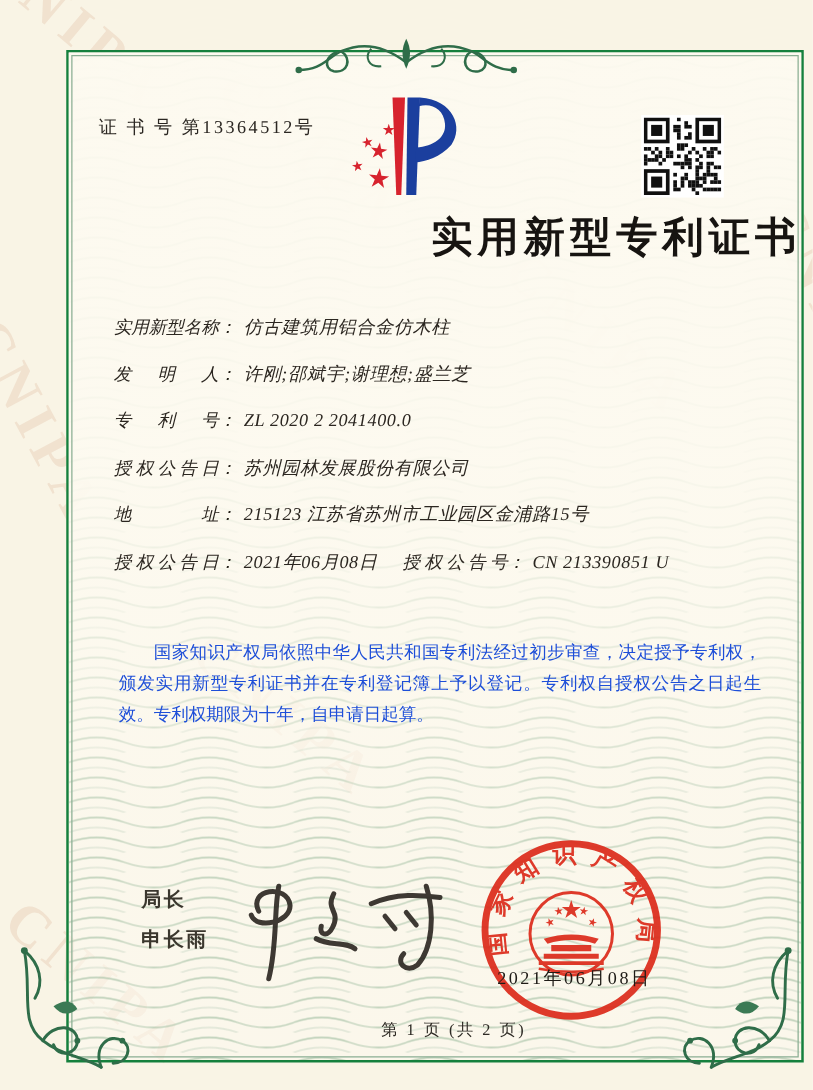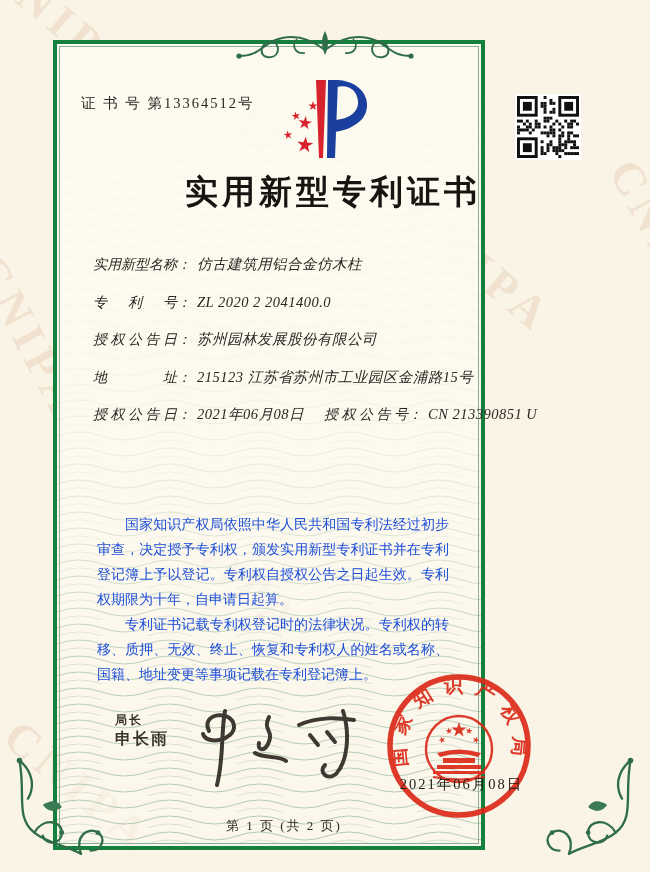--- a/index.html
+++ b/index.html
@@ -11,23 +11,23 @@
   }
   
   .wm-layer{position:absolute;inset:0;z-index:1;pointer-events:none;}
   .wm{
     position:absolute;font-family:"Liberation Serif",serif;font-weight:bold;
     font-size:46px;letter-spacing:7px;color:rgba(201,139,99,0.17);
     white-space:nowrap;
   }
   
   .panel{
-    position:absolute;left:53px;top:40px;width:432px;height:810px;z-index:2;
+    position:absolute;left:53px;top:40px;width:590px;height:810px;z-index:2;
     background:rgba(253,250,241,0.55);
-    border:4px solid #15803d;box-sizing:border-box;
+    border:2px solid #15803d;box-sizing:border-box;
   }
   .panel-inner-line{
     position:absolute;inset:2px;border:1px solid #8aae93;pointer-events:none;z-index:3;
   }
   .waves{position:absolute;inset:0;width:100%;height:100%;z-index:0;}
   .wave-damp{
     position:absolute;inset:0;z-index:1;pointer-events:none;
     background:linear-gradient(180deg,
       rgba(253,250,240,0.95) 0%,
       rgba(253,250,240,0.9) 40%,
@@ -52,21 +52,21 @@
     text-align:justify;text-align-last:justify;font-weight:500;color:#2b2620;
   }
   .fcolon{display:inline-block;margin-right:6px;font-weight:500;}
   .fval{font-size:14.5px;letter-spacing:0.5px;color:#2b2620;}
   .fpair2{margin-left:20px;}
   
   .paras{position:absolute;left:40px;right:32px;top:468px;text-align:justify;}
   .paras p{margin:0;text-indent:2em;font-size:14px;line-height:25px;color:#1d4ed8;}
   
   .sig-print{position:absolute;left:58px;top:668px;font-family:"DejaVu Sans","Liberation Sans",sans-serif;font-weight:bold;color:#3b372e;}
-  .sig-print .line1{font-size:12px;letter-spacing:2px;}
+  .sig-print .line1{font-size:16px;margin-bottom:11px;letter-spacing:2px;}
   .sig-print .line2{font-size:16px;letter-spacing:2px;}
   .sig-script{position:absolute;left:130px;top:655px;width:180px;height:95px;}
   
   .seal{position:absolute;left:317px;top:617px;width:170px;height:170px;opacity:0.92;}
   .seal-date{
     position:absolute;left:322px;top:731px;width:165px;text-align:center;
     font-size:14.5px;letter-spacing:2px;color:#1e1b16;z-index:5;
   }
   
   .footer{position:absolute;left:15px;top:773px;width:100%;text-align:center;font-size:13px;letter-spacing:2px;color:#2d2a24;}
@@ -260,36 +260,38 @@
         </svg>
     </div>
 
     <div class="doc-title">实用新型专利证书</div>
 
     <div class="fields">
       <div class="frow">
         <span class="flabel">实用新型名称</span><span class="fcolon">：</span><span class="fval">仿古建筑用铝合金仿木柱</span>
       </div>
       <div class="frow">
+        <span class="flabel">发明人</span><span class="fcolon">：</span><span class="fval">许刚;邵斌宇;谢理想;盛兰芝</span>
+      </div>
+      <div class="frow">
         <span class="flabel">专利号</span><span class="fcolon">：</span><span class="fval">ZL 2020 2 2041400.0</span>
       </div>
       <div class="frow">
         <span class="flabel">授权公告日</span><span class="fcolon">：</span><span class="fval">苏州园林发展股份有限公司</span>
       </div>
       <div class="frow">
         <span class="flabel">地址</span><span class="fcolon">：</span><span class="fval">215123 江苏省苏州市工业园区金浦路15号</span>
       </div>
       <div class="frow">
         <span class="flabel">授权公告日</span><span class="fcolon">：</span><span class="fval">2021年06月08日</span><span class="fpair2"><span class="flabel">授权公告号</span><span class="fcolon">：</span><span class="fval">CN 213390851 U</span></span>
       </div>
     </div>
 
     <div class="paras">
       <p>国家知识产权局依照中华人民共和国专利法经过初步审查，决定授予专利权，颁发实用新型专利证书并在专利登记簿上予以登记。专利权自授权公告之日起生效。专利权期限为十年，自申请日起算。</p>
-      <p>专利证书记载专利权登记时的法律状况。专利权的转移、质押、无效、终止、恢复和专利权人的姓名或名称、国籍、地址变更等事项记载在专利登记簿上。</p>
     </div>
 
     <div class="sig-print">
       <div class="line1">局长</div>
       <div class="line2">申长雨</div>
     </div>
     <svg class="sig-script" viewBox="0 0 180 95" fill="none" stroke="#2a2520" stroke-width="4" stroke-linecap="round" opacity="0.9">
       <path d="M38,12 C34,32 37,58 30,86"></path>
       <path d="M22,32 C13,14 45,10 47,27 C48,41 20,47 16,35"></path>
       <path d="M82,18 C75,32 88,31 81,45 C77,53 70,51 72,44"></path>

